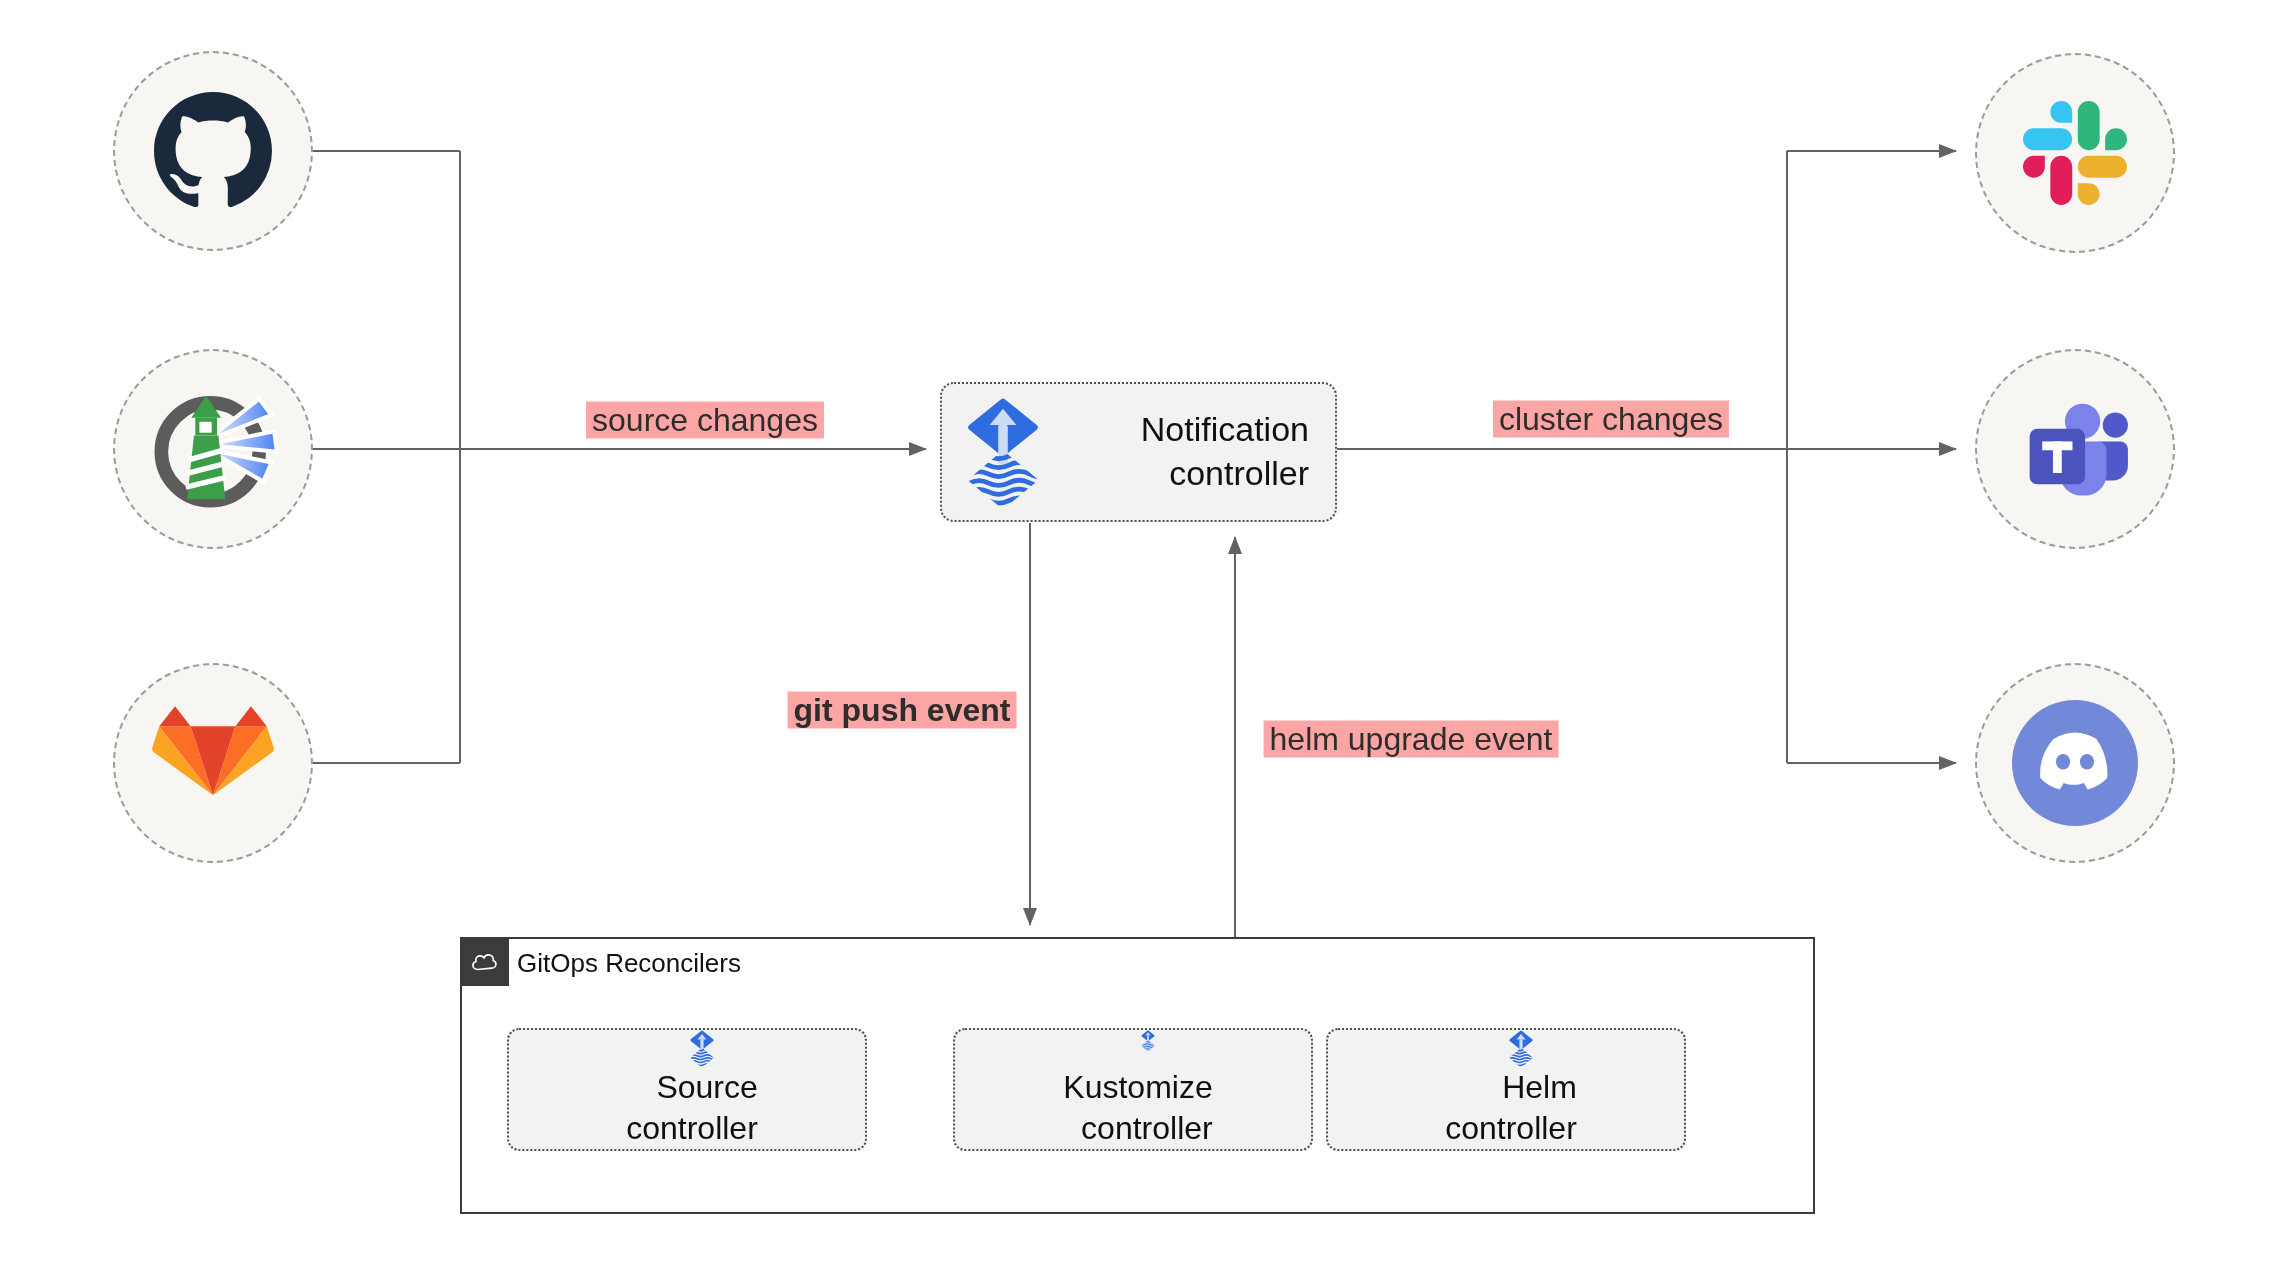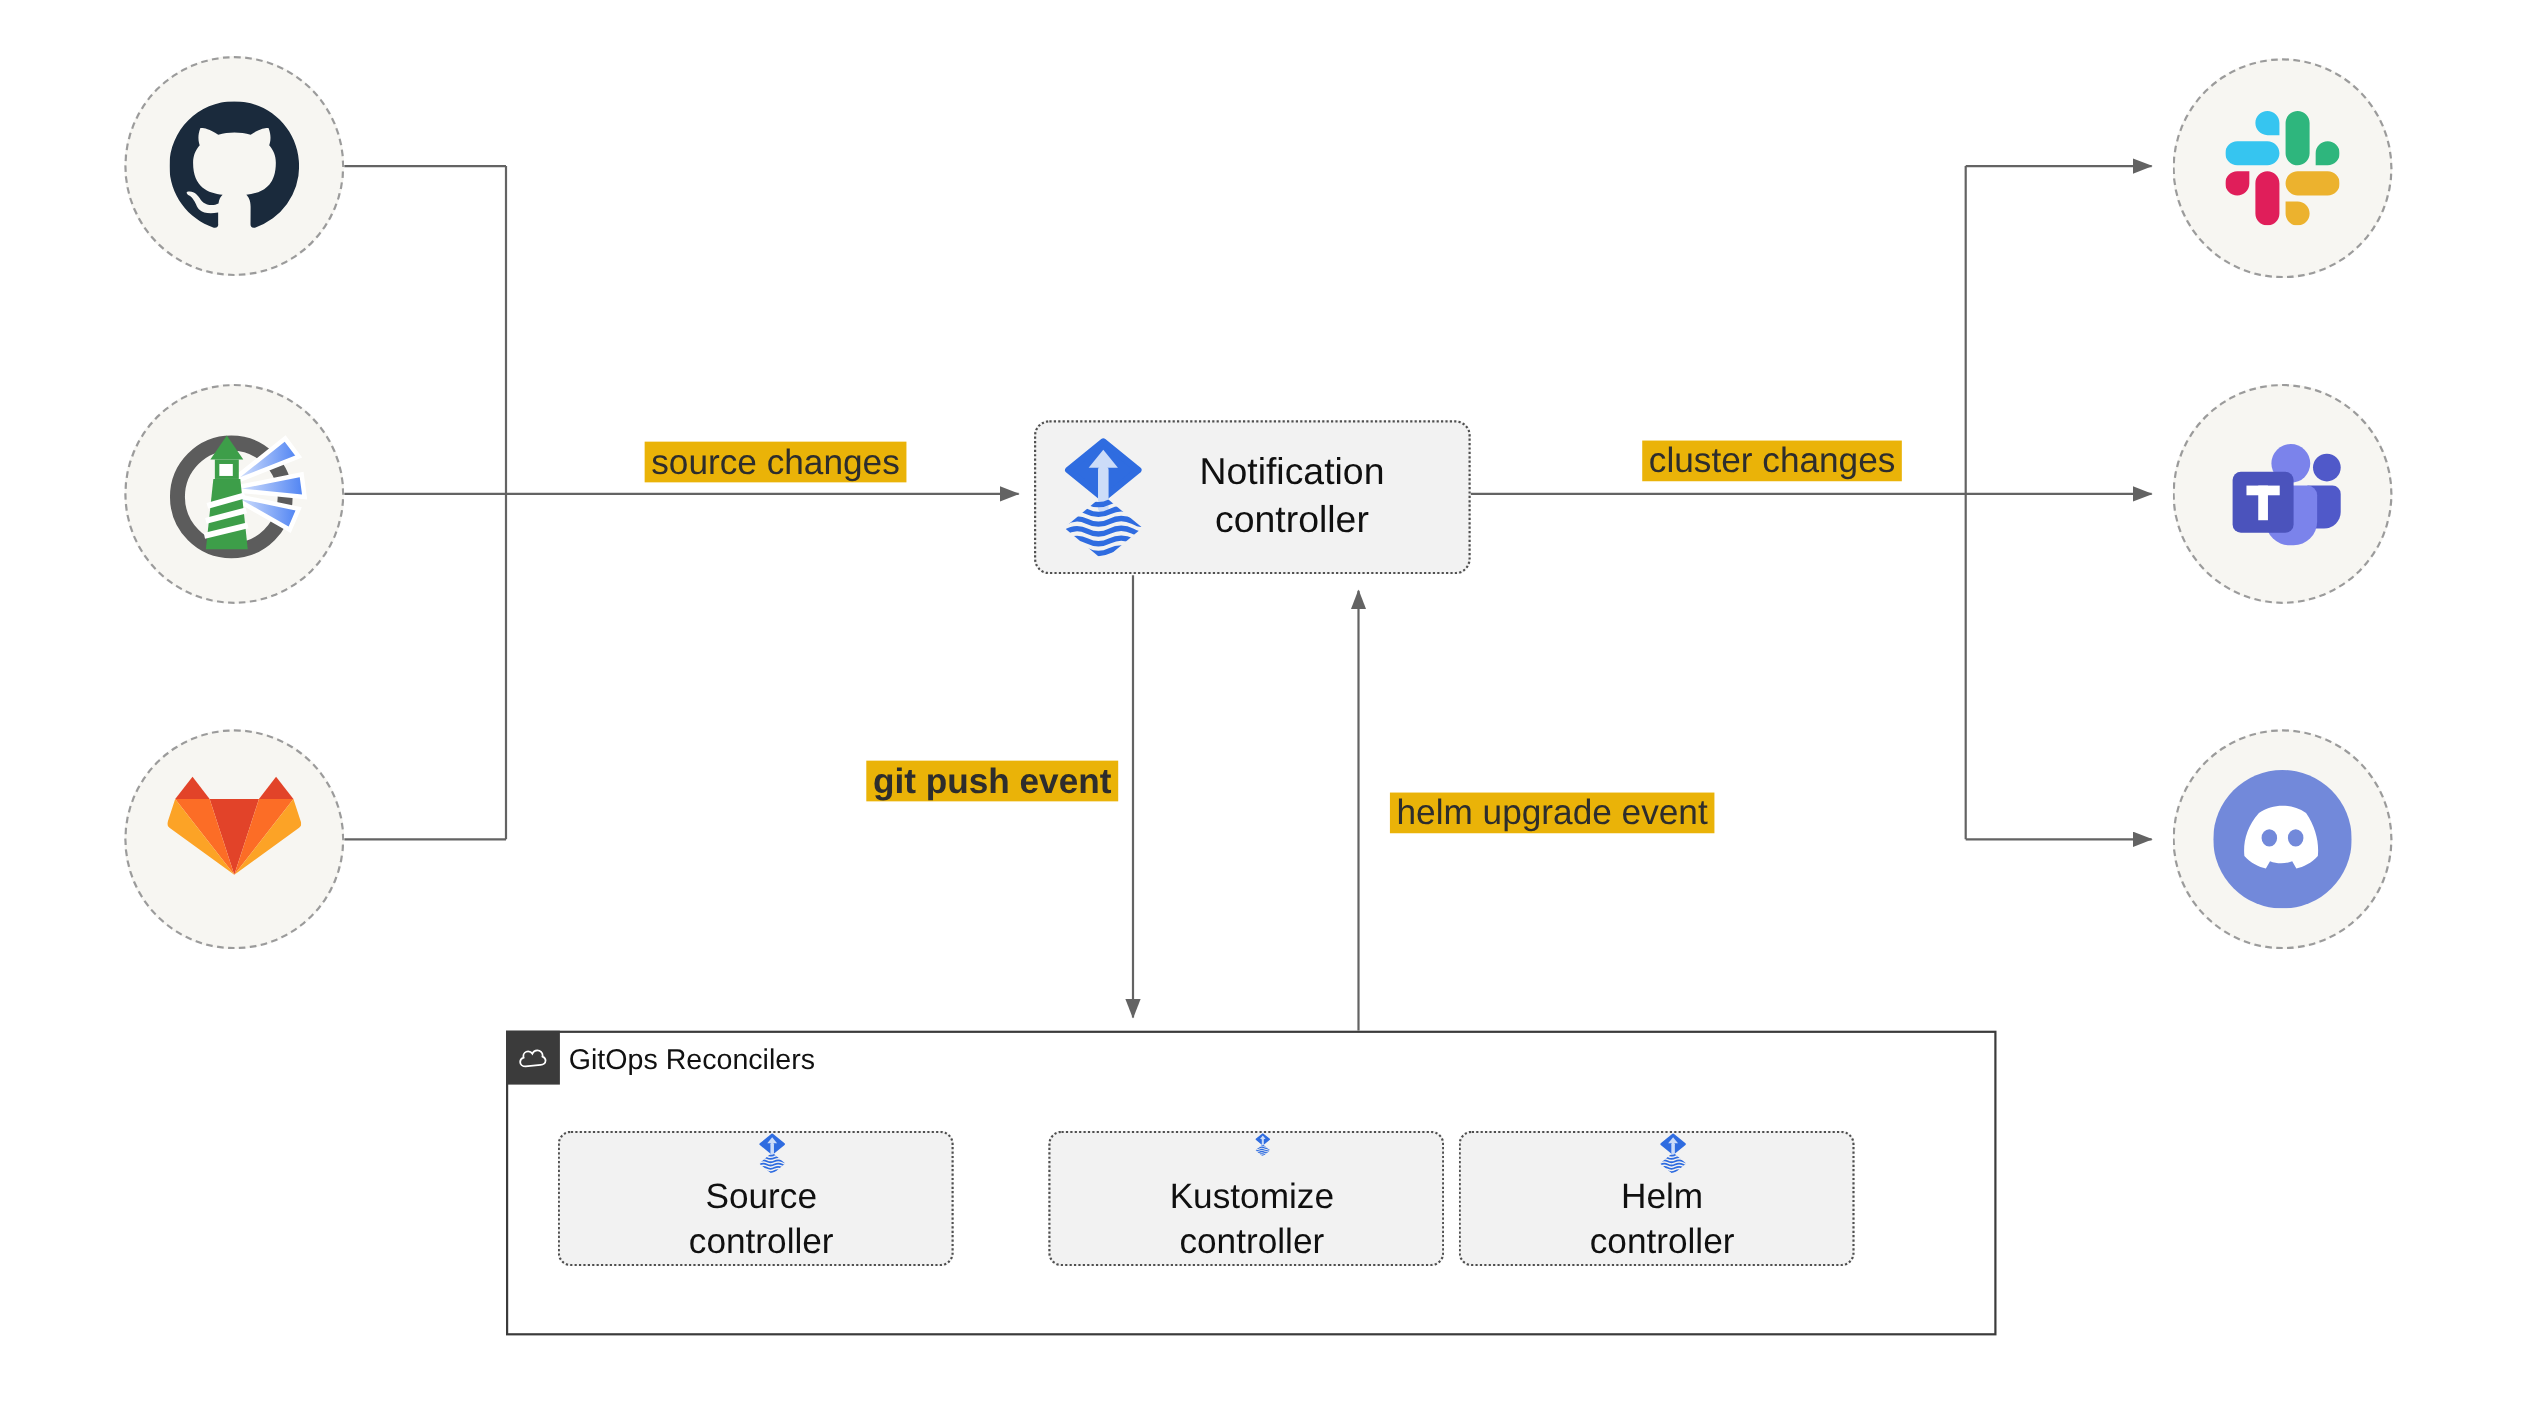--- a/index.html
+++ b/index.html
@@ -11,29 +11,29 @@
   .circle-node{
     position:absolute;width:200px;height:200px;border-radius:50%;
     background:#f7f6f2;border:2px dashed #9b9b9b;box-sizing:border-box;
     display:flex;align-items:center;justify-content:center;z-index:2;
   }
   .ctrl-box{
     position:absolute;background:#f2f2f2;border:2px dotted #4f4f4f;border-radius:14px;
     box-sizing:border-box;display:flex;align-items:center;z-index:2;
   }
   .ctrl-box .label{
-    flex:1;text-align:center;color:#101010;white-space:pre-line;line-height:1.28;
+    flex:1;text-align:right;color:#101010;white-space:pre-line;line-height:1.28;
   }
   .notif{left:940px;top:382px;width:397px;height:140px;padding-left:24px;}
   .notif .label{font-size:34px;padding-right:26px;}
   .small-box{top:1028px;height:123px;width:360px;padding-left:30px;border-radius:12px;flex-direction:column;}
   .small-box .label{font-size:32px;padding-right:20px;}
   .edge-label{
     position:absolute;transform:translate(-50%,-50%);font-size:32px;color:#2d2d2d;
-    white-space:nowrap;z-index:3;background:#eab308;padding:0 6px;
+    white-space:nowrap;z-index:3;background:#fca5a5;padding:0 6px;
   }
   .group-box{
     position:absolute;left:460px;top:937px;width:1355px;height:277px;
     border:2px solid #3b3b3b;box-sizing:border-box;background:#ffffff;z-index:1;
   }
   .group-label-box{
     position:absolute;left:-2px;top:-2px;width:49px;height:49px;background:#3b3b3b;
     display:flex;align-items:center;justify-content:center;
   }
   .group-label-text{

